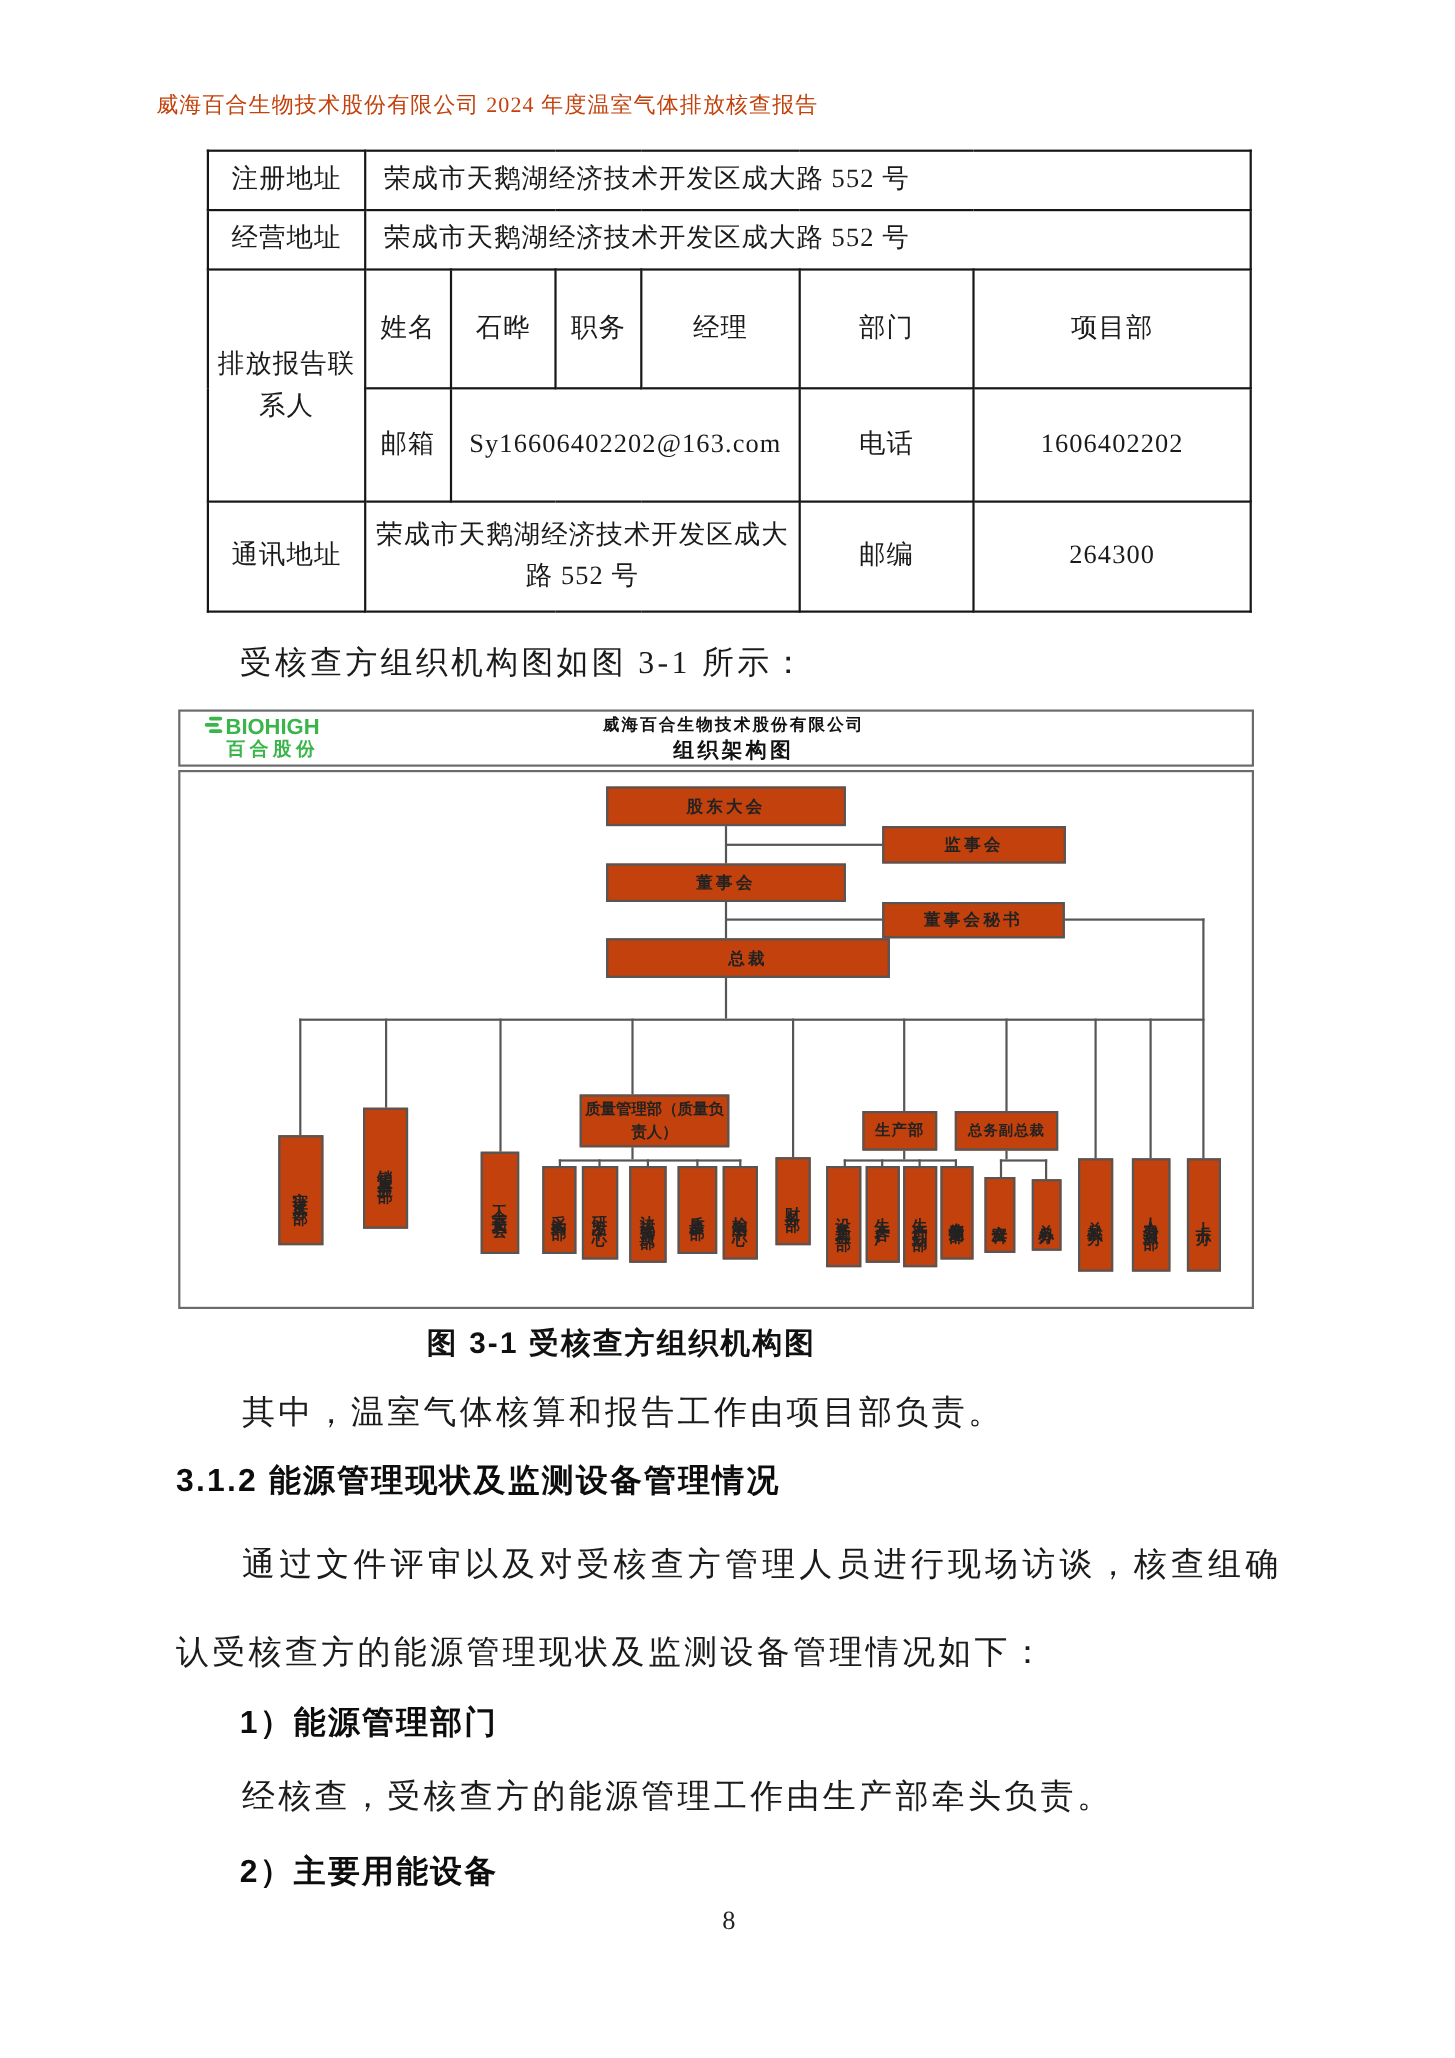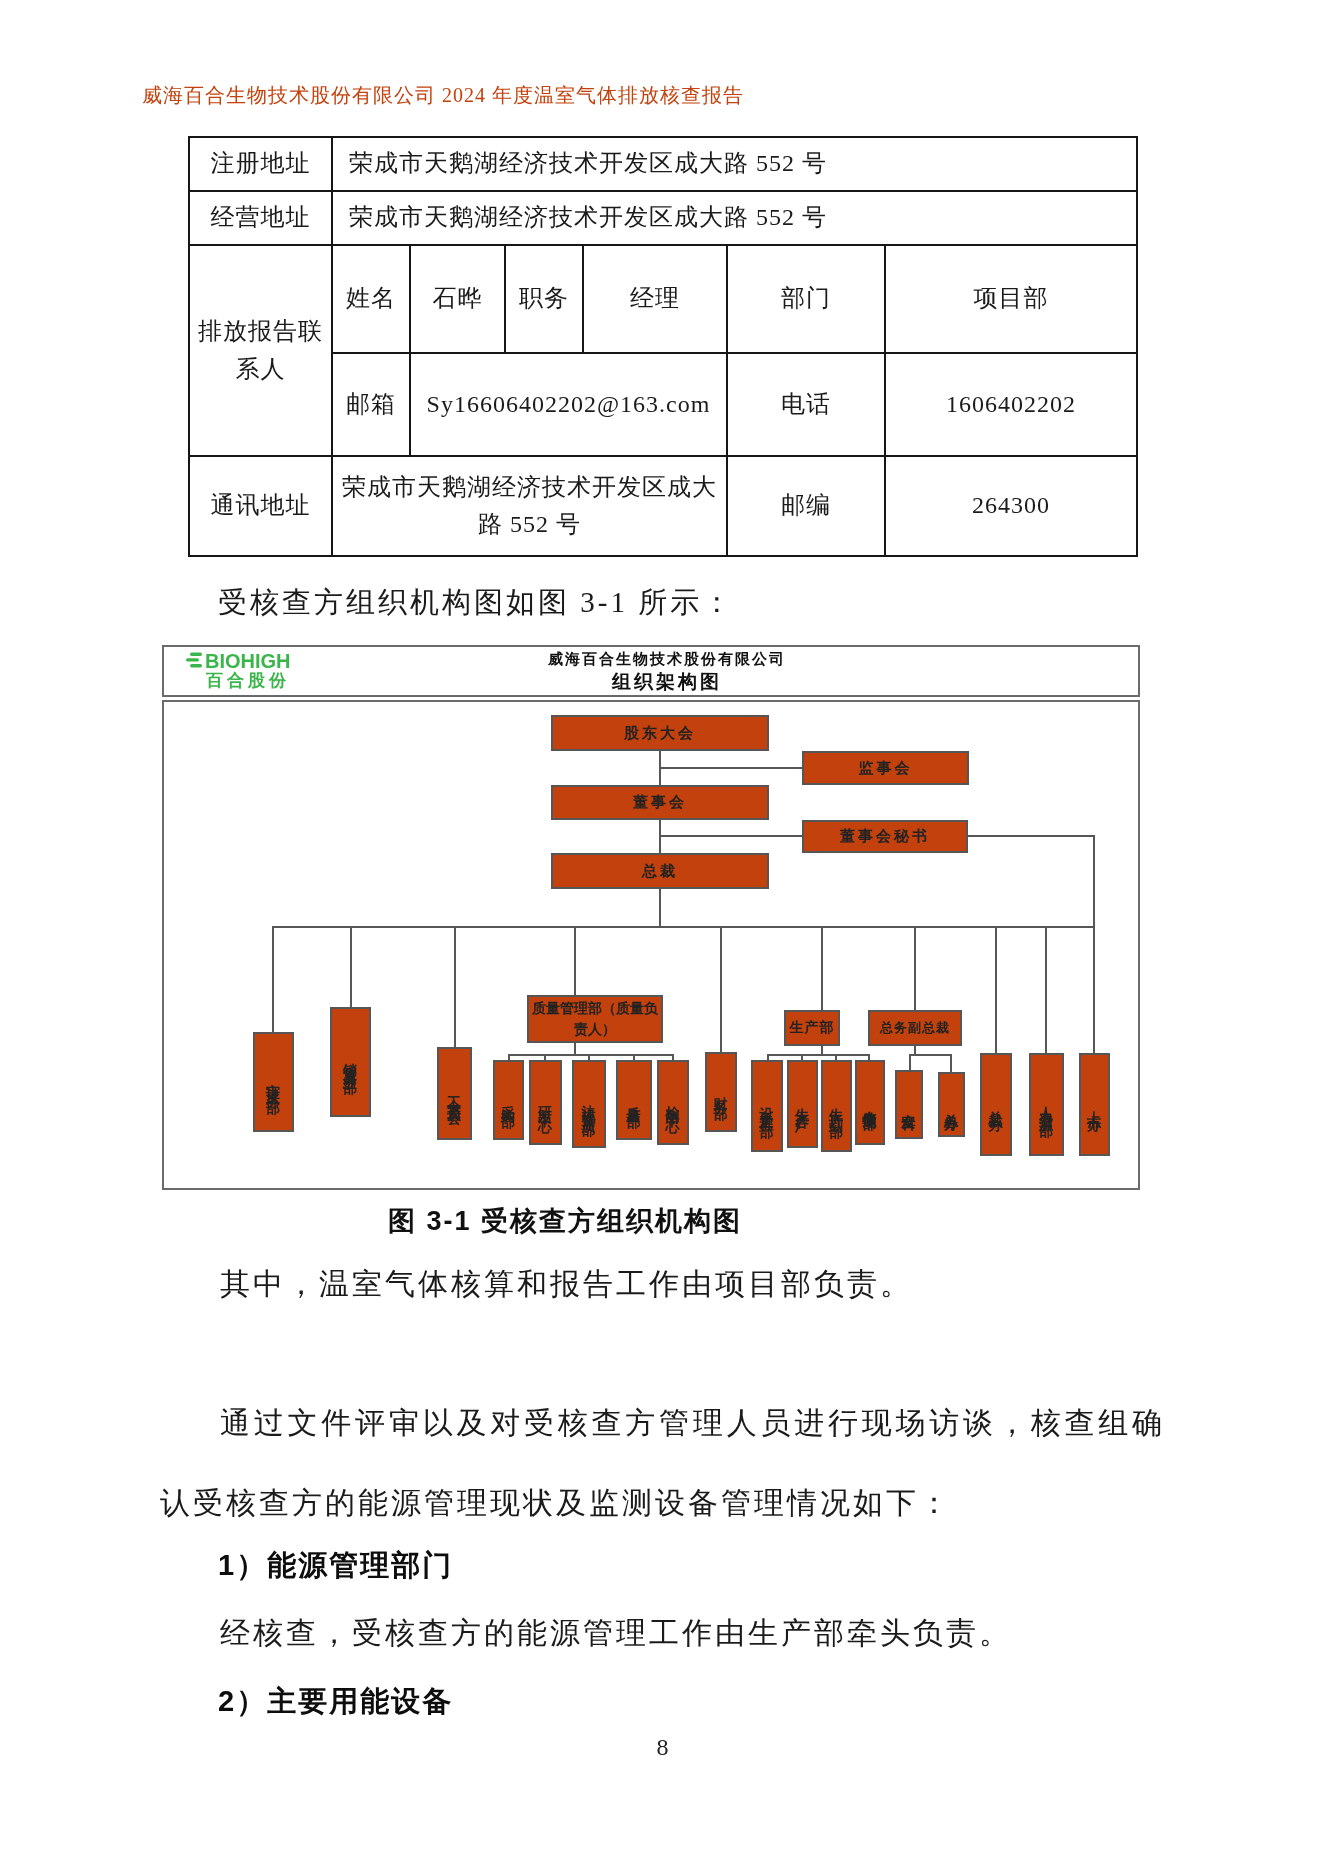--- a/index.html
+++ b/index.html
@@ -165,50 +165,51 @@
       <div class="hl" style="left:745px;top:352px;width:43px;"></div>
       <div class="vl" style="left:745px;top:352px;height:16px;"></div>
       <div class="vl" style="left:786px;top:352px;height:18px;"></div>
       <div class="vl" style="left:831px;top:224px;height:127px;"></div>
       <div class="vl" style="left:881px;top:224px;height:127px;"></div>
 
       <div class="obox" style="left:387px;top:13px;width:218px;height:36px;">股东大会</div>
       <div class="obox" style="left:638px;top:49px;width:167px;height:34px;">监事会</div>
       <div class="obox" style="left:387px;top:83px;width:218px;height:35px;">董事会</div>
       <div class="obox" style="left:638px;top:118px;width:166px;height:33px;">董事会秘书</div>
-      <div class="obox" style="left:387px;top:151px;width:218px;height:36px;">总裁</div>
+      <div class="obox" style="left:387px;top:151px;width:258px;height:36px;">总裁</div>
 
       <div class="obox vbox" style="left:89px;top:330px;width:41px;height:100px;">审计法务部</div>
       <div class="obox vbox" style="left:166px;top:305px;width:41px;height:110px;">销售事业部</div>
       <div class="obox vbox" style="left:273px;top:345px;width:35px;height:93px;">工会委员会</div>
       <div class="obox wrapbox" style="left:343px;top:293px;width:136px;height:48px;margin-left:20px;">质量管理部（质量负责人）</div>
       <div class="obox vbox" style="left:329px;top:358px;width:31px;height:80px;">采购部</div>
       <div class="obox vbox" style="left:365px;top:358px;width:33px;height:85px;">研发中心</div>
       <div class="obox vbox" style="left:408px;top:358px;width:34px;height:88px;">法规资质部</div>
       <div class="obox vbox" style="left:452px;top:358px;width:36px;height:80px;">质量部</div>
       <div class="obox vbox" style="left:493px;top:358px;width:32px;height:85px;">检测中心</div>
       <div class="obox vbox" style="left:541px;top:350px;width:32px;height:80px;">财务部</div>
-      <div class="obox" style="left:620px;top:308px;width:56px;height:36px;font-size:14px;letter-spacing:1px;">生产部</div>
+      <div class="obox" style="left:620px;top:308px;width:68px;height:36px;font-size:14px;letter-spacing:1px;">生产部</div>
       <div class="obox vbox" style="left:587px;top:358px;width:32px;height:92px;">设备工程部</div>
       <div class="obox vbox" style="left:623px;top:358px;width:31px;height:88px;">生产各厂</div>
       <div class="obox vbox" style="left:657px;top:358px;width:31px;height:92px;">生产计划部</div>
       <div class="obox vbox" style="left:691px;top:358px;width:30px;height:85px;letter-spacing:1px;">仓储搬运部</div>
       <div class="obox" style="left:704px;top:308px;width:94px;height:36px;font-size:13px;letter-spacing:1px;">总务副总裁</div>
       <div class="obox vbox" style="left:731px;top:368px;width:28px;height:69px;letter-spacing:2px;">安全科</div>
       <div class="obox vbox" style="left:774px;top:370px;width:27px;height:65px;letter-spacing:2px;">总务办</div>
       <div class="obox vbox" style="left:816px;top:351px;width:32px;height:103px;">总裁办</div>
       <div class="obox vbox" style="left:865px;top:351px;width:35px;height:103px;">人力资源部</div>
       <div class="obox vbox" style="left:915px;top:351px;width:31px;height:103px;">上市办</div>
     </div>
   </div>
 
   <div class="abs caption">图 3-1  受核查方组织机构图</div>
 
   <div class="abs body-p p1">其中，温室气体核算和报告工作由项目部负责。</div>
 
+  <div class="abs h312">3.1.2  能源管理现状及监测设备管理情况</div>
 
   <div class="abs body-p p2">通过文件评审以及对受核查方管理人员进行现场访谈，核查组确认受核查方的能源管理现状及监测设备管理情况如下：</div>
 
   <div class="abs subh s1">1）能源管理部门</div>
 
   <div class="abs body-p p3">经核查，受核查方的能源管理工作由生产部牵头负责。</div>
 
   <div class="abs subh s2">2）主要用能设备</div>
 
   <div class="abs pageno">8</div>

